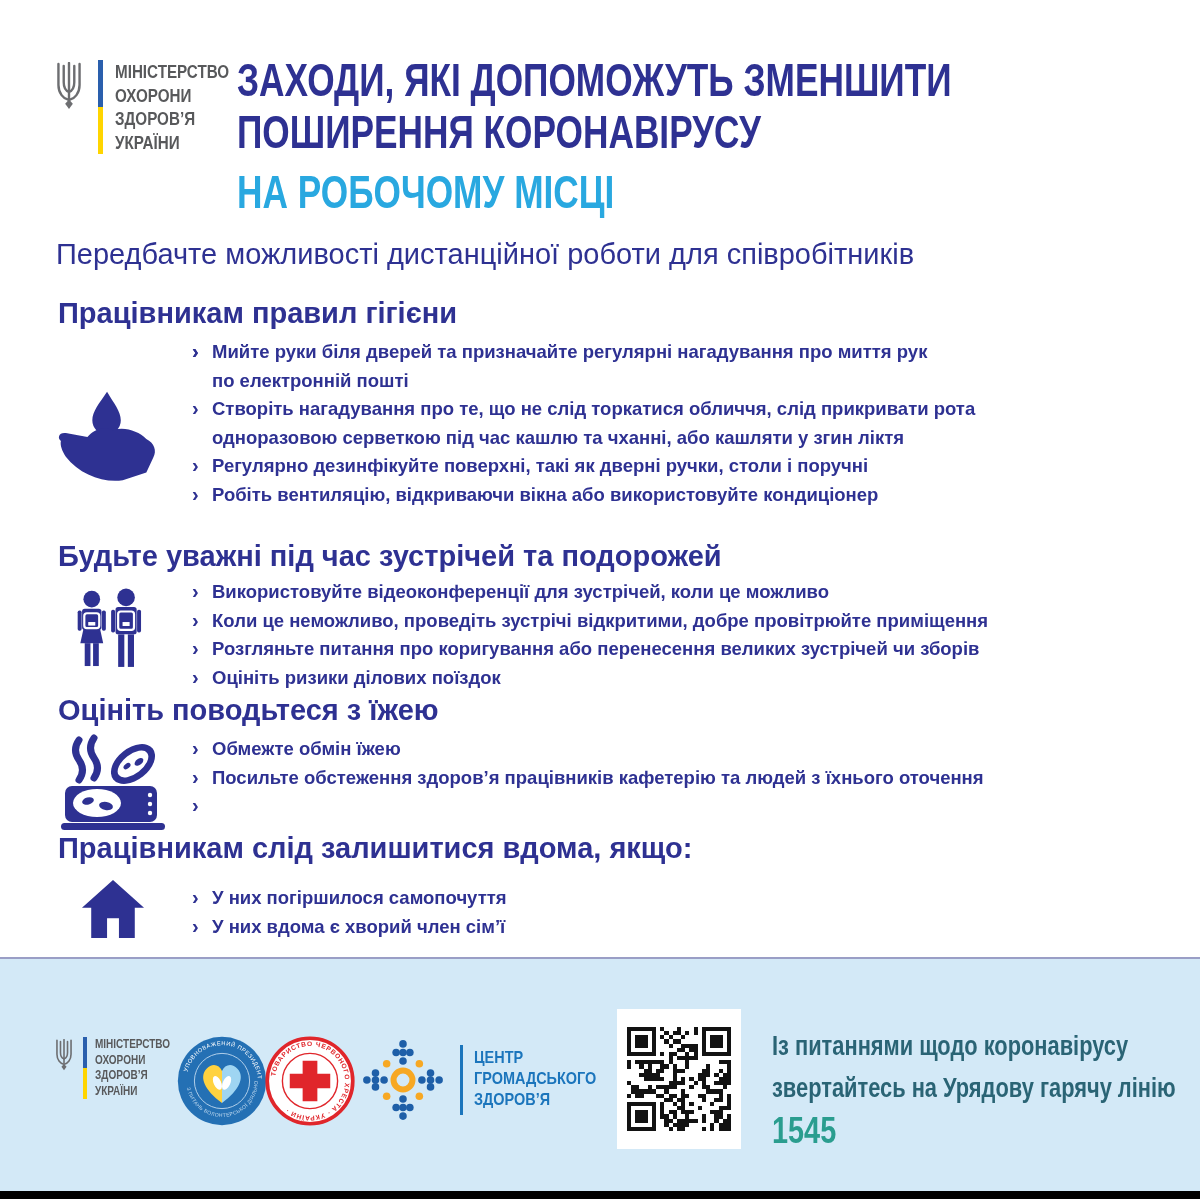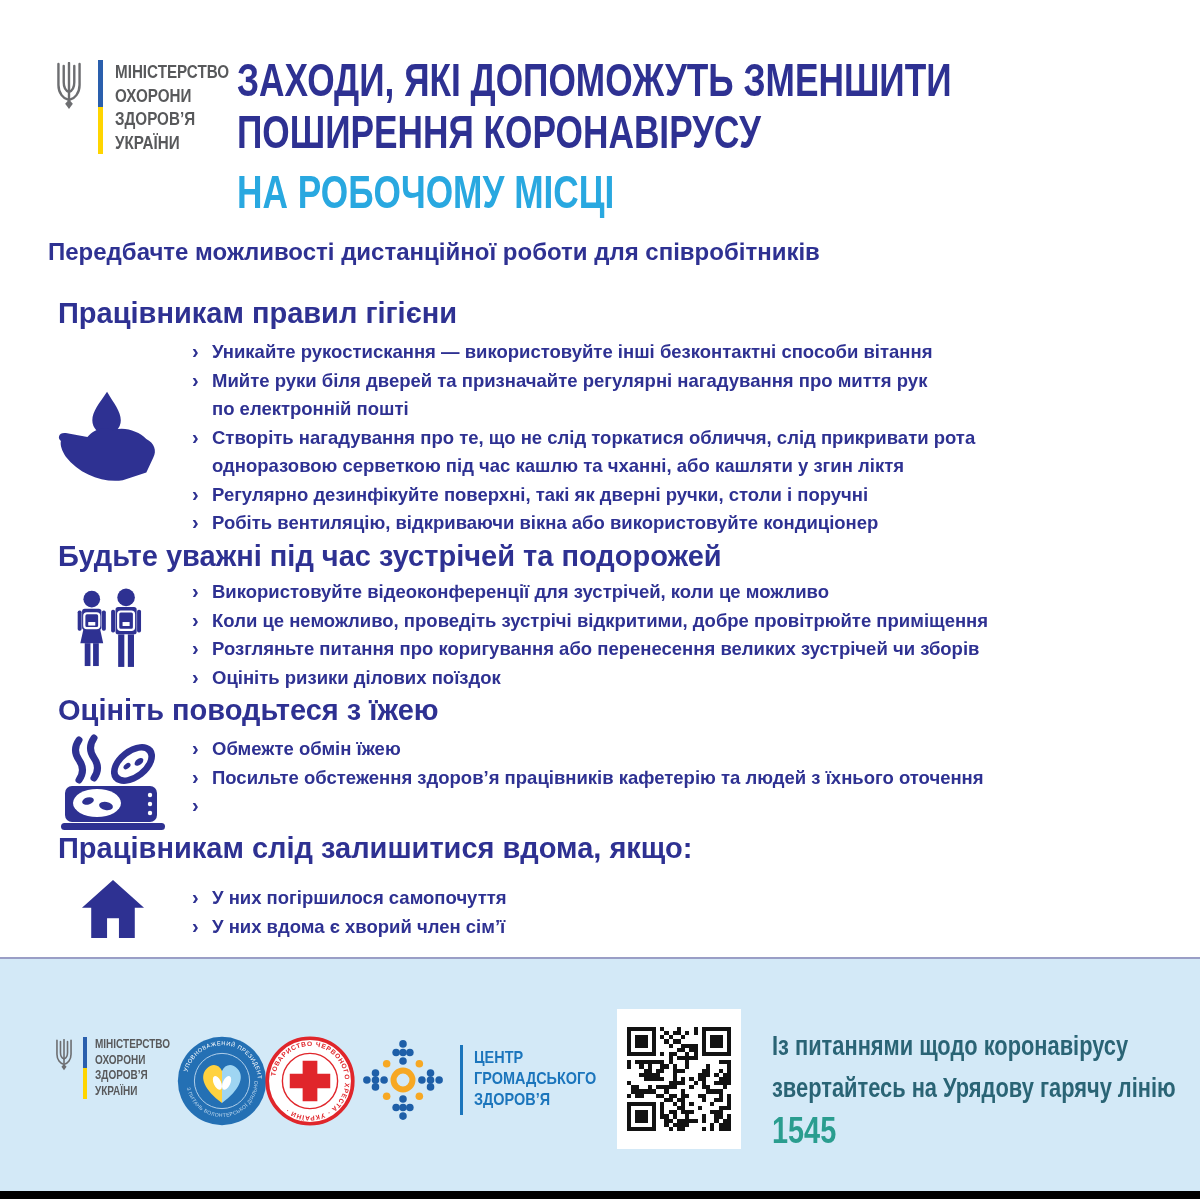--- a/index.html
+++ b/index.html
@@ -28,21 +28,21 @@
   .mlogo .bar .b{height:47px;background:var(--flag-blue);}
   .mlogo .bar .y{height:47px;background:var(--flag-yellow);}
   .mlogo .mtext{margin-left:12px;color:var(--gray);font-weight:700;font-size:19px;
     line-height:23.5px;transform:scaleX(0.8);transform-origin:left top;white-space:nowrap;}
 
   
   .title{left:237px;top:54px;font-weight:700;font-size:47px;line-height:52px;
     color:var(--navy);transform:scaleX(0.75);transform-origin:left top;white-space:nowrap;}
   .title .l3{color:var(--cyan);margin-top:8px;}
 
-  .subtitle{left:48px;top:238px;font-size:24px;font-weight:700;color:var(--navy);white-space:nowrap;}
+  .subtitle{left:56px;top:238px;font-size:29px;font-weight:400;color:var(--navy);white-space:nowrap;}
 
   .sec-head{font-size:29px;font-weight:700;color:var(--navy);white-space:nowrap;}
 
   ul.bullets{position:absolute;list-style:none;width:910px;}
   ul.bullets li{position:relative;padding-left:22px;font-size:18.5px;font-weight:600;
     color:var(--navy);line-height:28.5px;}
   ul.bullets .arr{position:absolute;left:2px;top:-1px;font-weight:700;font-size:20px;}
   ul.bullets .bt{white-space:pre-line;}
 
   
@@ -104,21 +104,21 @@
   </div>
 
   <div class="abs subtitle">Передбачте можливості дистанційної роботи для співробітників</div>
 
   <div class="abs sec-head" style="left:58px;top:297px">Працівникам правил гігієни</div>
   <svg class="abs" style="left:56px;top:388px" width="108" height="102" viewBox="0 0 110 100">
     <path fill="var(--navy)" d="M52 2 C59 14 66 22 66 31 a14.5 14.5 0 0 1 -29 0 C37 22 44 14 52 2 Z"></path>
     <path fill="var(--navy)" d="M5 52 C1 49 3 43 10 44 L32 48 C38 40 49 37 58 41 C70 37 84 42 92 50 C100 54 103 62 99 69 L92 84 L68 92 C48 95 24 86 10 68 C6 62 4 56 5 52 Z"></path>
   </svg>
   <ul class="bullets" style="left:190px;top:338px">
-    <li><span class="arr">›</span><span class="bt">Уникайте рукостискання — використовуйте інші безконтактні способи вітання</span></li>
+    <li><span class="arr">›</span></li>
     <li><span class="arr">›</span><span class="bt">Мийте руки біля дверей та призначайте регулярні нагадування про миття рук
 по електронній пошті</span></li>
     <li><span class="arr">›</span><span class="bt">Створіть нагадування про те, що не слід торкатися обличчя, слід прикривати рота
 одноразовою серветкою під час кашлю та чханні, або кашляти у згин ліктя</span></li>
     <li><span class="arr">›</span><span class="bt">Регулярно дезинфікуйте поверхні, такі як дверні ручки, столи і поручні</span></li>
     <li><span class="arr">›</span><span class="bt">Робіть вентиляцію, відкриваючи вікна або використовуйте кондиціонер</span></li>
   </ul>
 
   <div class="abs sec-head" style="left:58px;top:540px">Будьте уважні під час зустрічей та подорожей</div>
   <svg class="abs" style="left:68px;top:588px" width="88" height="98" viewBox="0 0 100 110">

